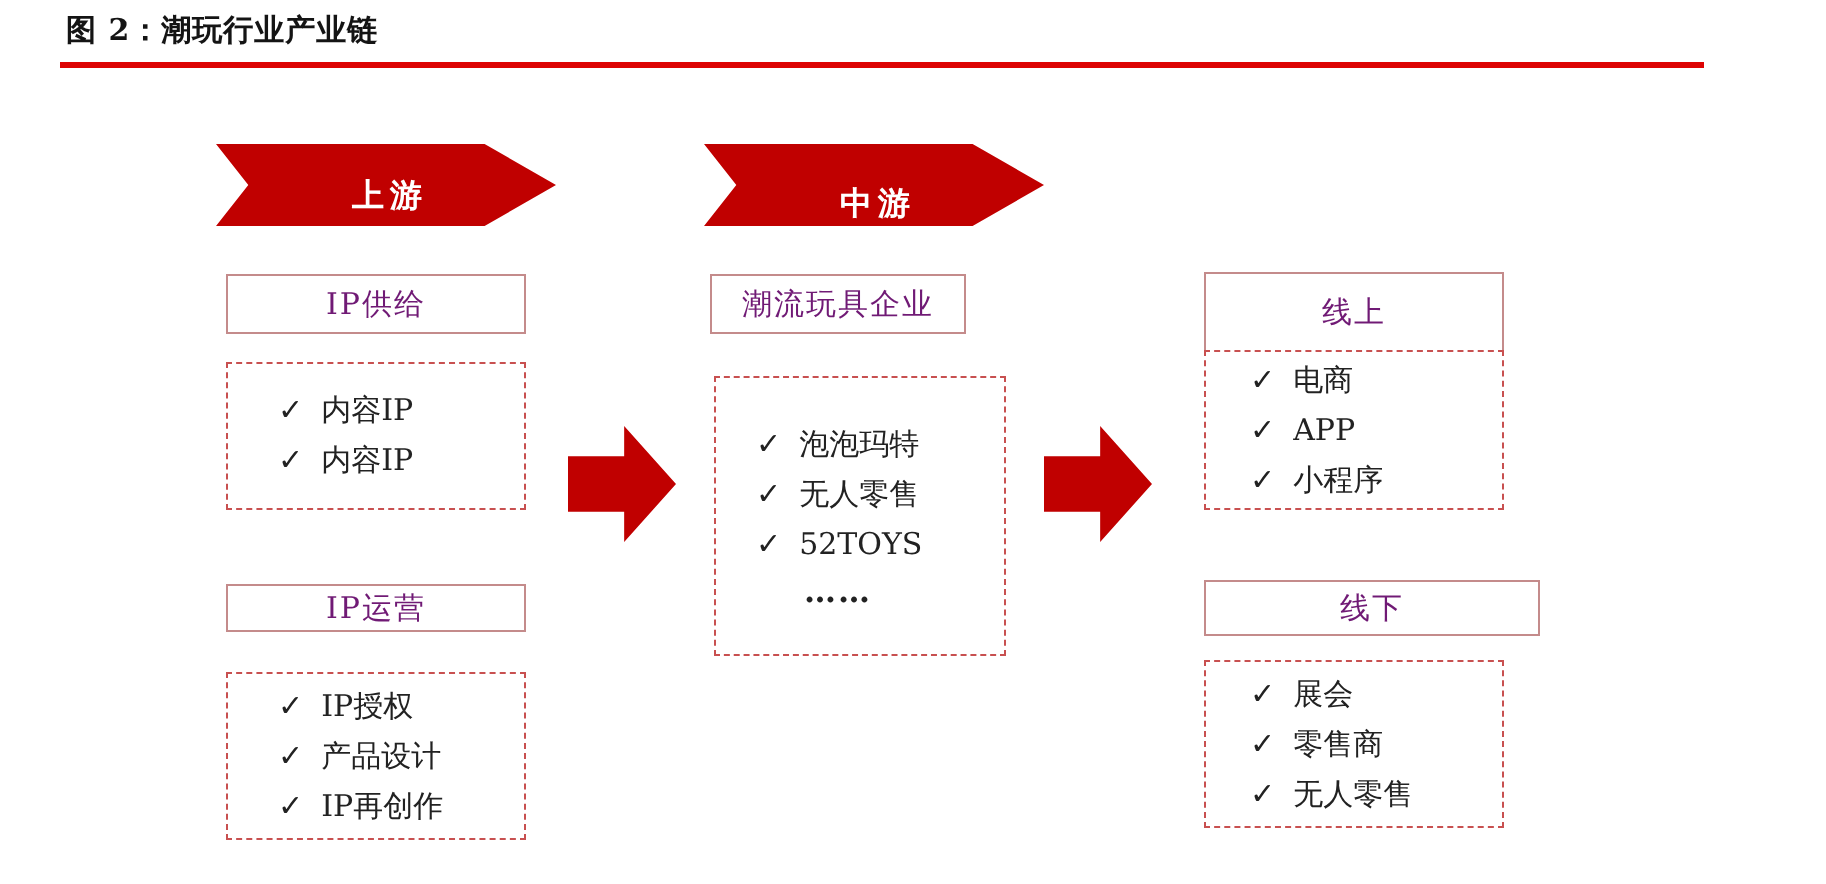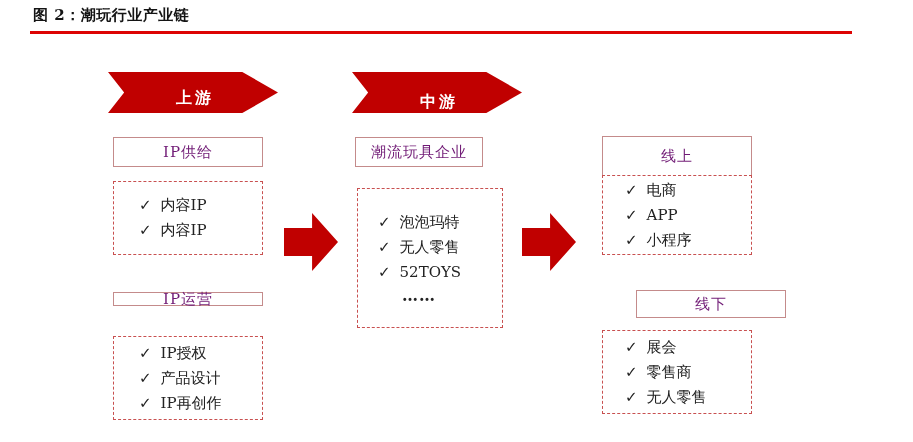--- a/index.html
+++ b/index.html
@@ -127,21 +127,21 @@
     <div class="check-row">
       <span class="check-glyph">✓</span>
       <span>内容IP</span>
     </div>
     <div class="check-row">
       <span class="check-glyph">✓</span>
       <span>内容IP</span>
     </div>
   </div>
 
-  <div class="hbox" style="left:113px; top:292px; width:150px; height:14px;">IP运营</div>
+  <div class="hbox" style="left:113px; top:292px; width:150px; height:24px;">IP运营</div>
   <div class="dbox pad-l" style="left:113px; top:336px; width:150px; height:84px;">
     <div class="check-row">
       <span class="check-glyph">✓</span>
       <span>IP授权</span>
     </div>
     <div class="check-row">
       <span class="check-glyph">✓</span>
       <span>产品设计</span>
     </div>
     <div class="check-row">
@@ -180,21 +180,21 @@
     <div class="check-row">
       <span class="check-glyph">✓</span>
       <span>APP</span>
     </div>
     <div class="check-row">
       <span class="check-glyph">✓</span>
       <span>小程序</span>
     </div>
   </div>
 
-  <div class="hbox" style="left:636px; top:290px; width:150px; height:28px;">线下</div>
+  <div class="hbox" style="left:602px; top:290px; width:168px; height:28px;">线下</div>
   <div class="dbox pad-r" style="left:602px; top:330px; width:150px; height:84px;">
     <div class="check-row">
       <span class="check-glyph">✓</span>
       <span>展会</span>
     </div>
     <div class="check-row">
       <span class="check-glyph">✓</span>
       <span>零售商</span>
     </div>
     <div class="check-row">

